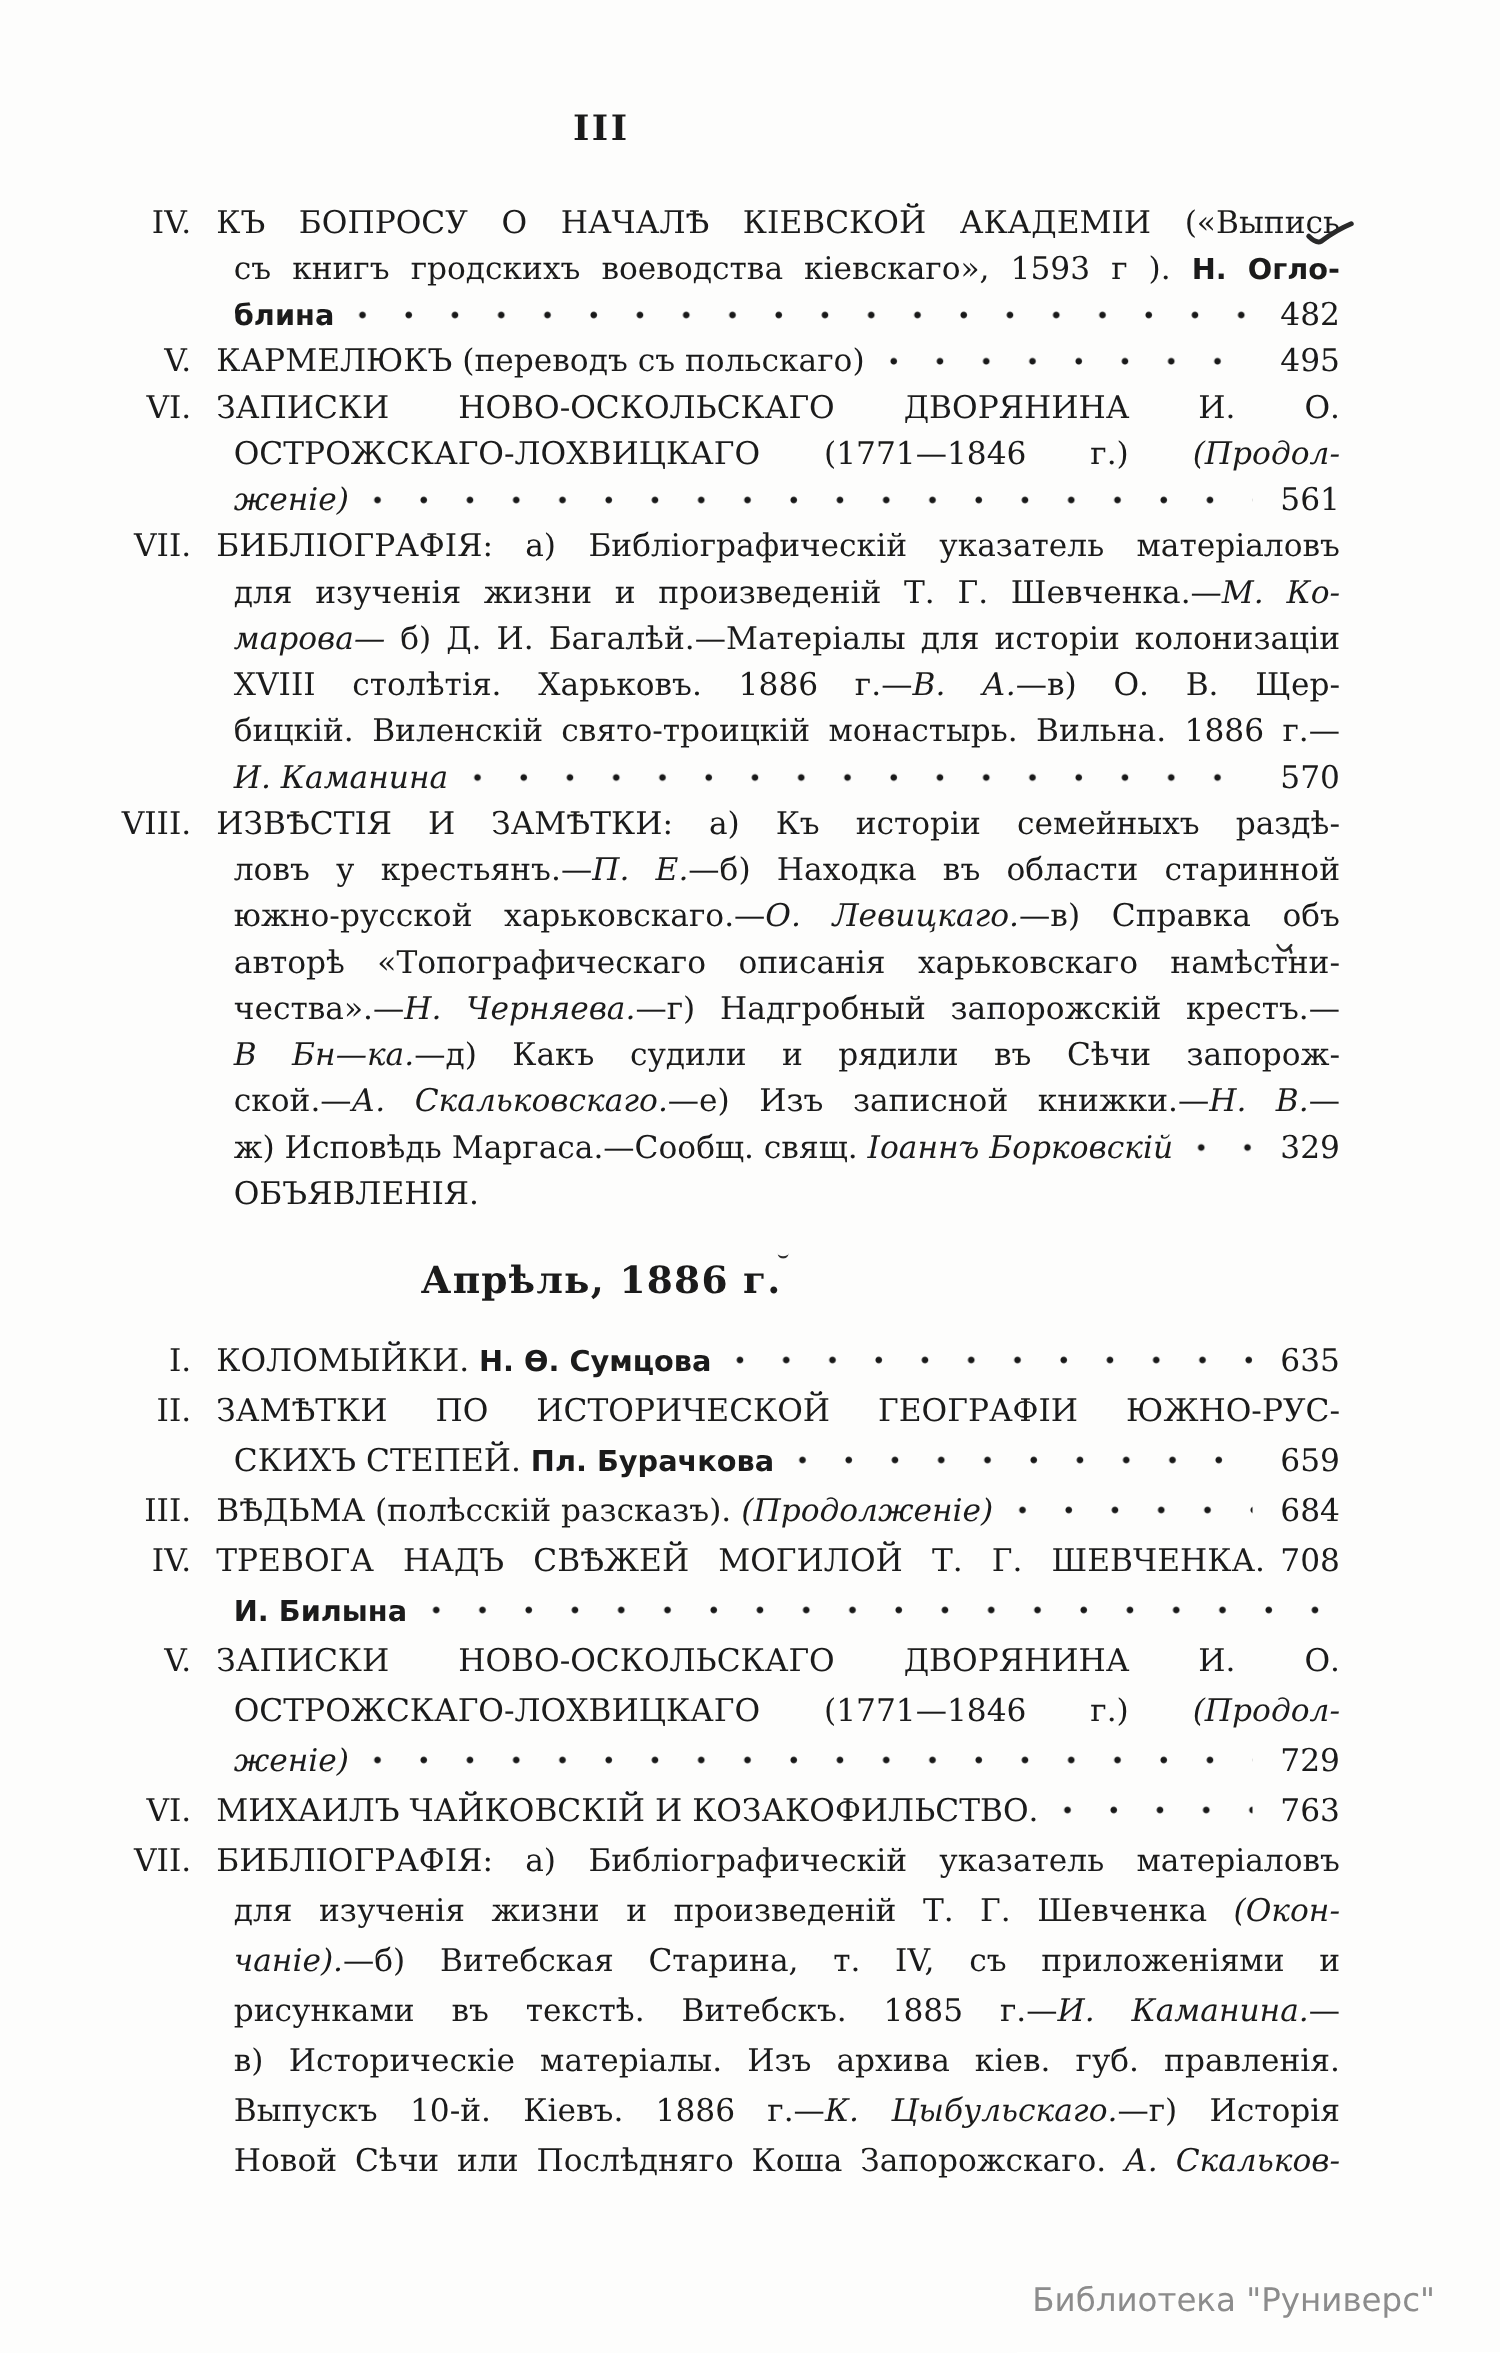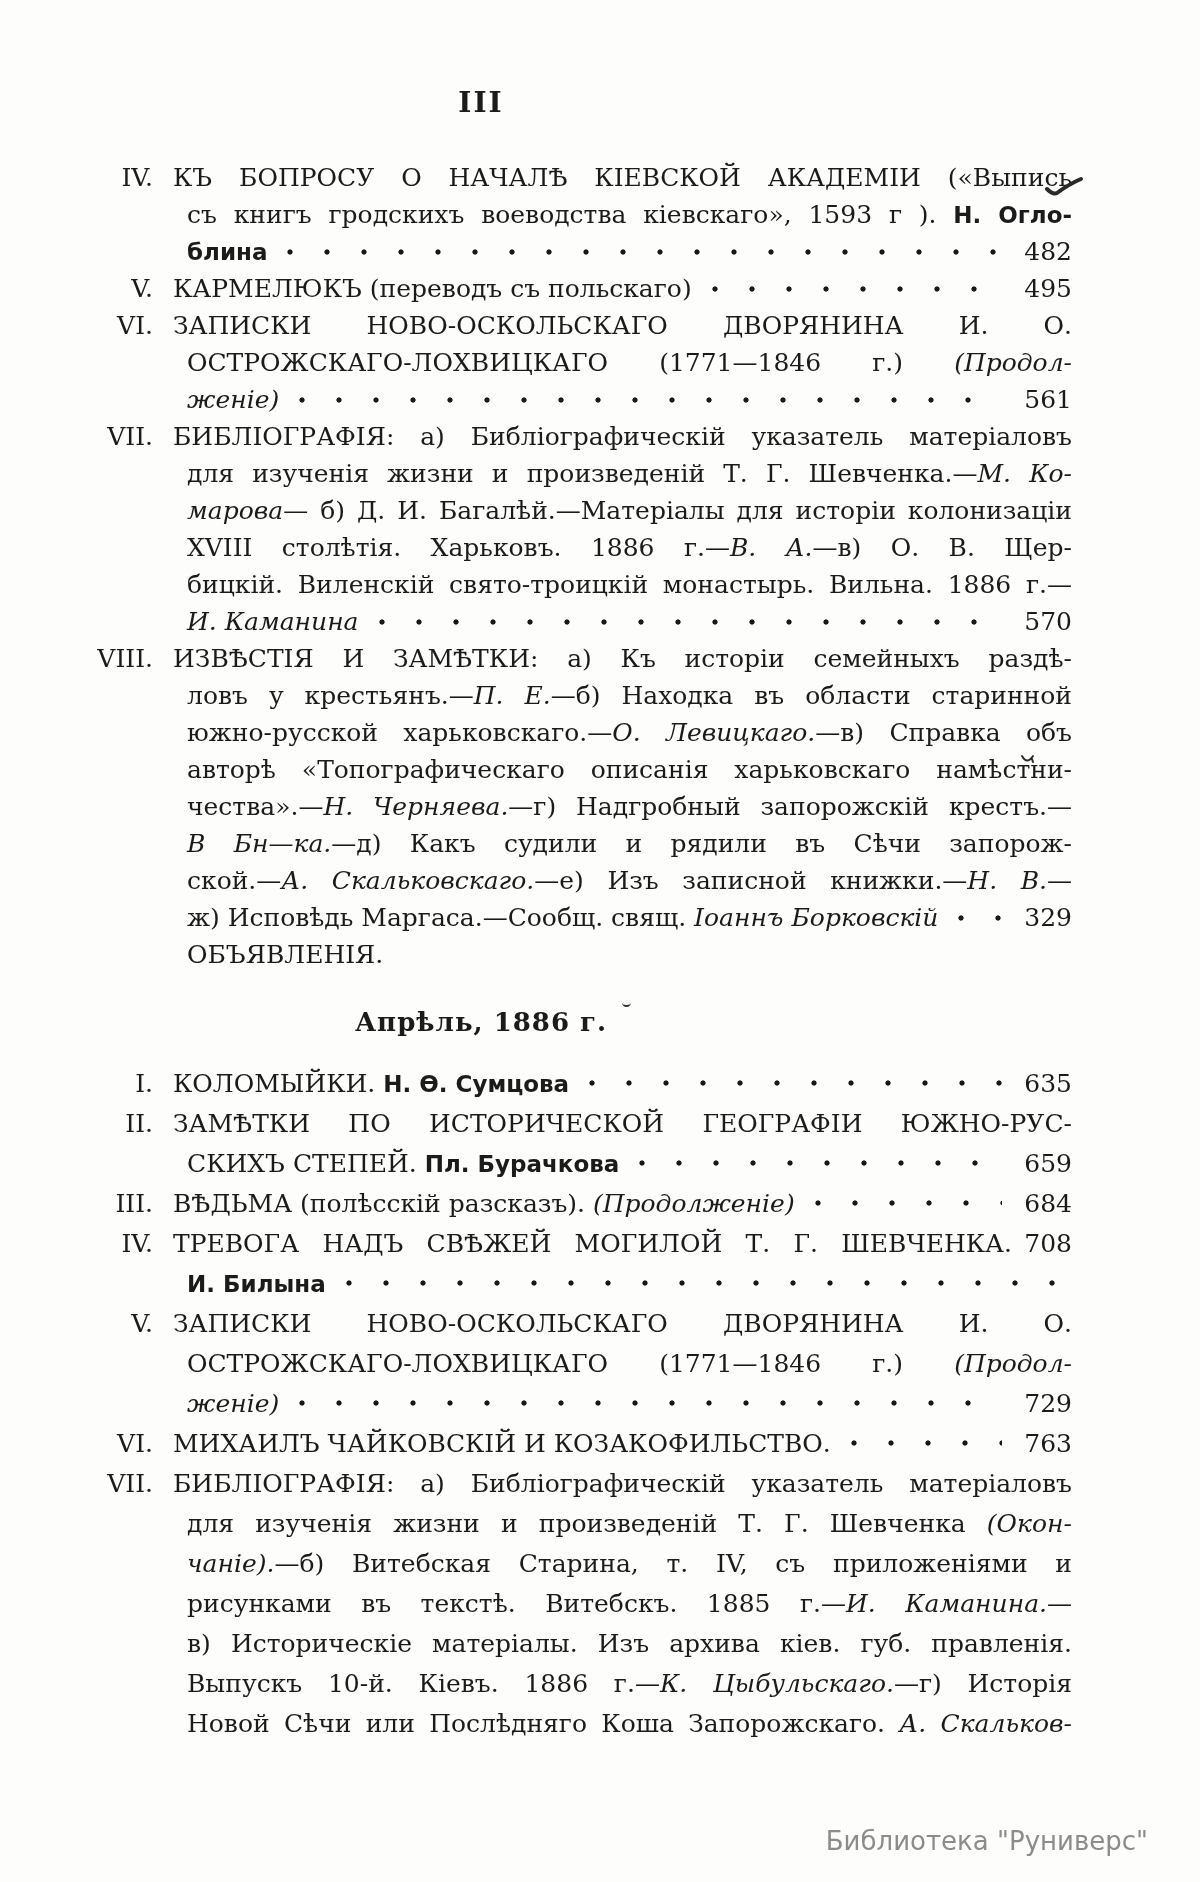--- a/index.html
+++ b/index.html
@@ -61,21 +61,21 @@
     background-size:37px 6px;
     background-repeat:repeat-x;
     background-position:6px 0;
   }
   .pg{
     flex:0 0 60px;
     text-align:right;
     white-space:nowrap;
   }
   .section-heading{
-    font-size:26px;
+    font-size:30px;
     font-weight:bold;
     text-align:center;
     margin:34px 195px 26px 0;
     letter-spacing:1px;
   }
   .entries.loose{margin-top:0;}
   #watermark{
     position:absolute;
     right:52px;bottom:26px;
     font-family:"DejaVu Sans", sans-serif;

